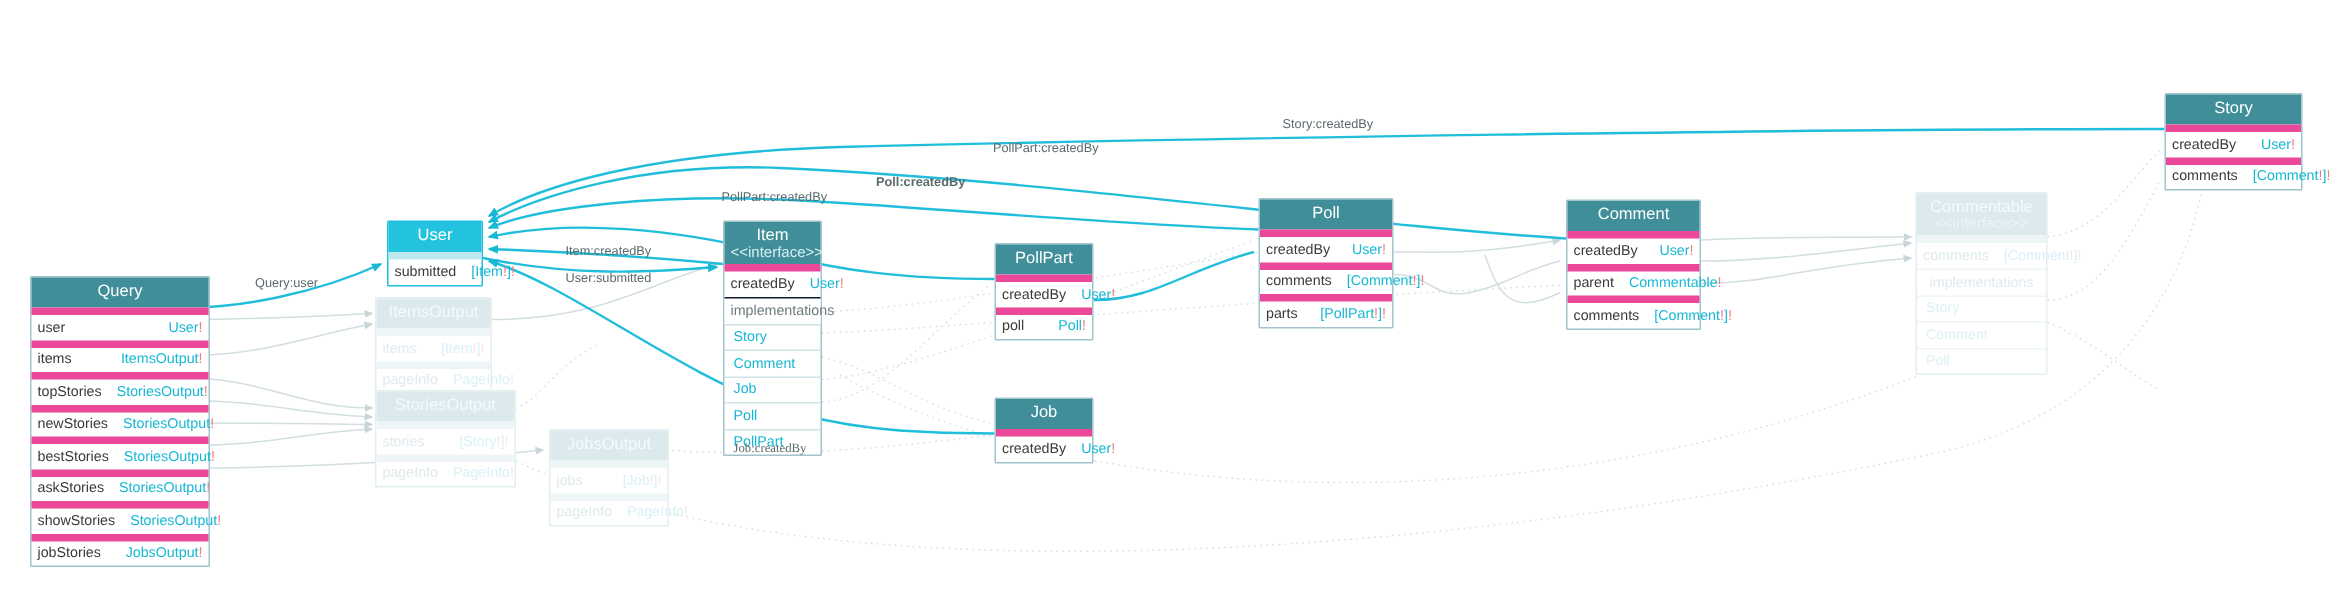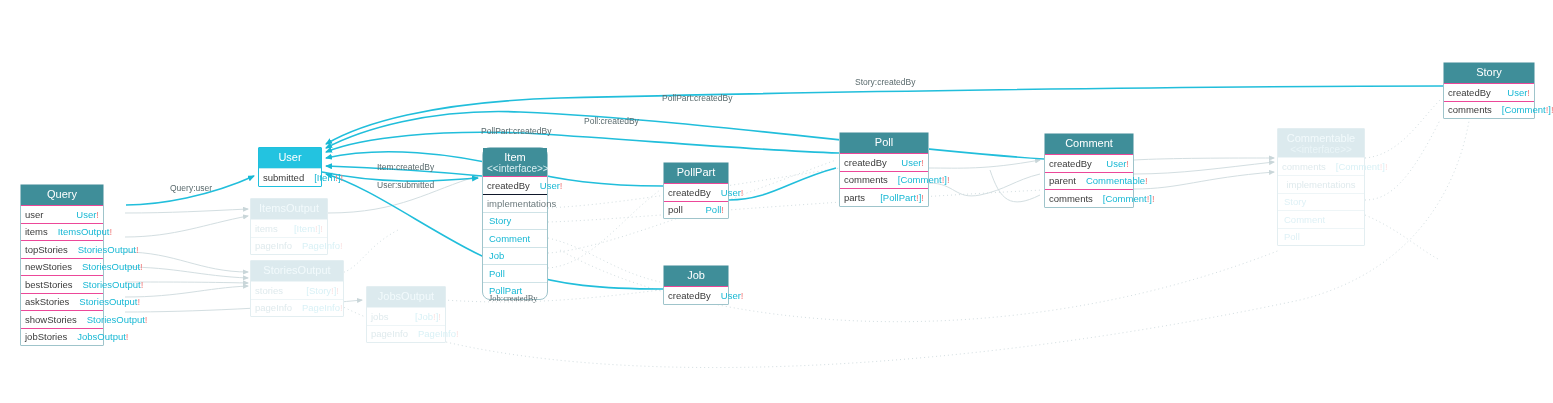--- a/index.html
+++ b/index.html
@@ -9,21 +9,21 @@
   #canvas{position:relative;width:1553px;height:403px;background:#fff;overflow:hidden;}
   svg#edges{position:absolute;left:0;top:0;width:1553px;height:403px;pointer-events:none;}
 
   
   .node{position:absolute;border:1px solid #9fc4cb;background:#ffffff;
         box-sizing:border-box;border-radius:1px;}
   .node .hdr{background:#3f8e99;color:#ffffff;text-align:center;
              font-size:11px;line-height:15px;padding:2px 4px 3px 4px;font-weight:400;}
   .node .hdr .iface{display:block;font-size:10px;line-height:9px;margin-top:-1px;color:#d9eef1;}
   .node .row{display:flex;justify-content:space-between;align-items:center;
-             border-top:1px solid #ec4899;font-size:9.5px;line-height:11px;
+             border-top:5px solid #ec4899;font-size:9.5px;line-height:11px;
              padding:2.5px 4px 3px 4px;color:#3a3a3a;white-space:nowrap;}
   .node .row:first-of-type{border-top:none;}
   .node .row .tp{color:#18b8d4;margin-left:10px;}
   .node .row .tp b{font-weight:400;color:#f07d7d;}
   .node .implhdr{text-align:center;color:#6d7b7e;font-size:9.5px;line-height:11px;
                  padding:3px 4px;border-top:1px solid #0f172a;background:#fff;}
   .node .impl{color:#18b8d4;font-size:9.5px;line-height:11px;
               padding:2.5px 4px 3px 6px;border-top:1px solid #cfe3e7;}
 
   
@@ -110,21 +110,21 @@
 
       <path d="M839,153 C750,150 640,140 540,134 C440,128 360,138 326,152" marker-end="url(#ah)"></path>
 
       <path d="M1044,159 C900,150 700,120 520,112 C430,108 360,130 326,148" marker-end="url(#ah)"></path>
 
       <path d="M1443,86 C1200,86 800,92 560,98 C430,102 360,124 326,144" marker-end="url(#ah)"></path>
     </g>
   </svg>
 
   <div id="nodes">
-      <div class="node" style="left: 20px; top: 184px; width: 84px;">
+      <div class="node" style="left: 20px; top: 184px; width: 120px;">
         <div class="hdr"><span>Query</span></div>
         <div class="row">
           <span>user</span>
           <span class="tp">User<b>!</b></span>
         </div>
         <div class="row">
           <span>items</span>
           <span class="tp">ItemsOutput<b>!</b></span>
         </div>
         <div class="row">
@@ -185,21 +185,21 @@
           <span class="tp">PageInfo<b>!</b></span>
         </div>
       </div>
       <div class="node focus" style="left: 258px; top: 147px; width: 64px;">
         <div class="hdr"><span>User</span></div>
         <div class="row">
           <span>submitted</span>
           <span class="tp">[Item<b>!</b>]<b>!</b></span>
         </div>
       </div>
-      <div class="node" style="left: 482px; top: 147px; width: 66px; border-radius: 8px;">
+      <div class="node" style="left: 482px; top: 147px; width: 66px;">
         <div class="hdr"><span>Item</span><span class="iface">&lt;&lt;interface&gt;&gt;</span></div>
         <div class="row">
           <span>createdBy</span>
           <span class="tp">User<b>!</b></span>
         </div>
         <div class="implhdr">implementations</div>
         <div class="impl">Story</div>
         <div class="impl">Comment</div>
         <div class="impl">Job</div>
         <div class="impl">Poll</div>
@@ -275,19 +275,19 @@
           <span class="tp">[Comment<b>!</b>]<b>!</b></span>
         </div>
       </div>
     </div>
 
   <div id="labels">
       <div class="elabel" style="left: 170px; top: 183px;">Query:user</div>
       <div class="elabel" style="left: 377px; top: 162px;">Item:createdBy</div>
       <div class="elabel" style="left: 377px; top: 180px;">User:submitted</div>
       <div class="elabel" style="left: 481px; top: 126px;">PollPart:createdBy</div>
-      <div class="elabel" style="left: 584px; top: 116px;">Poll:createdBy</div>
+      <div class="elabel" style="left: 584px; top: 116px; font-weight: bold;">Poll:createdBy</div>
       <div class="elabel" style="left: 662px; top: 93px;">PollPart:createdBy</div>
       <div class="elabel" style="left: 855px; top: 77px;">Story:createdBy</div>
       <div class="elabel" style="left: 489px; top: 293px; font-family: Liberation Serif, serif;">Job:createdBy</div>
     </div>
 
 </div>
 
 </body></html>

